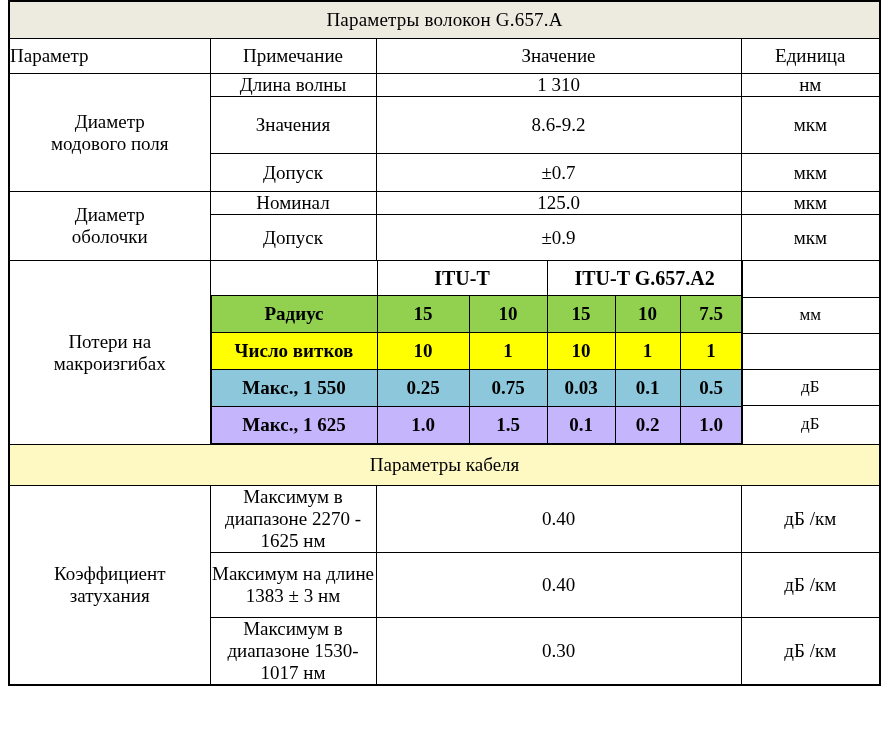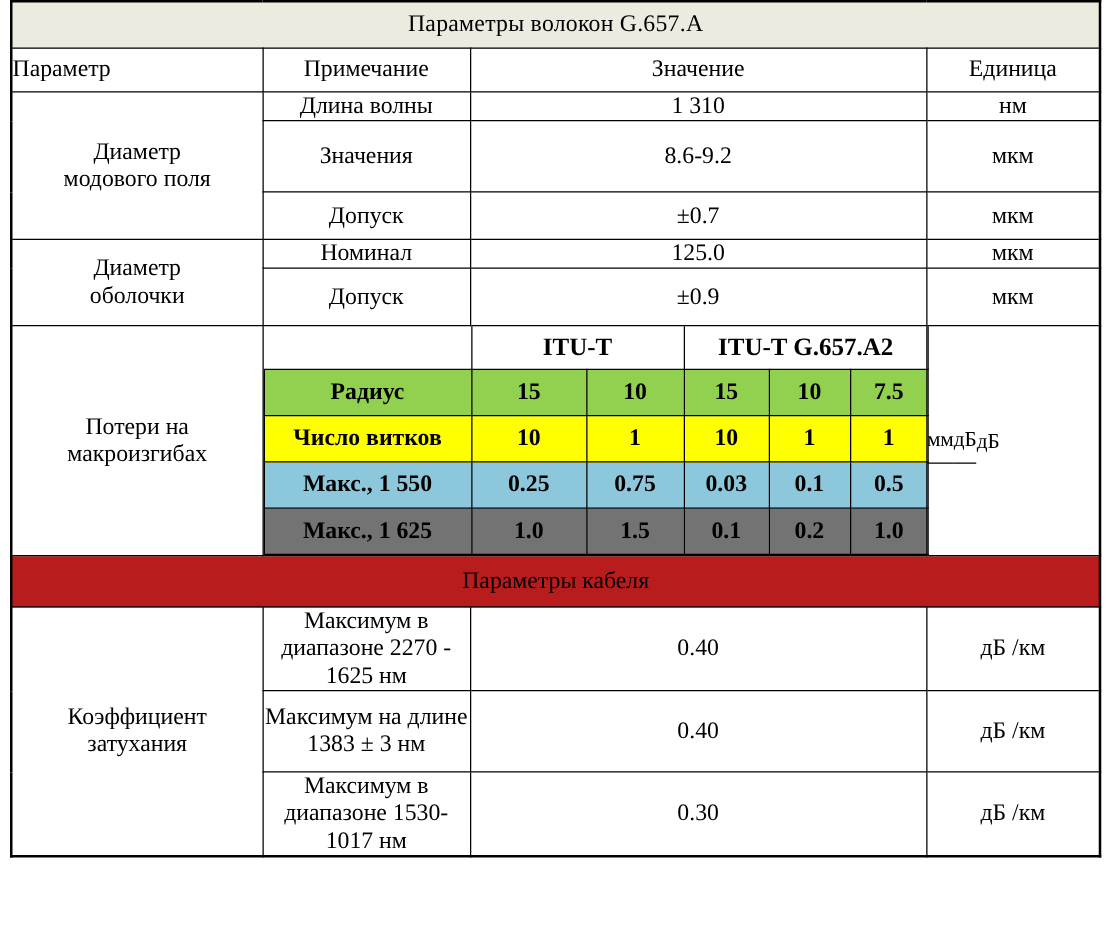--- a/index.html
+++ b/index.html
@@ -93,21 +93,21 @@
     text-align: center;
     font-size: 17px;
     padding: 3px 4px;
   }
 
   .section-row td {
     text-align: center;
     font-weight: bold;
     font-size: 21px;
     height: 40px;
-    background: #b91c1c;
+    background: #fef9c3;
   }
 
   
   td.nested-host {
     padding: 0;
     vertical-align: top;
     border-left: 1px solid #000;
   }
   table.nested {
     border-collapse: collapse;
@@ -136,25 +136,25 @@
     font-weight: bold;
     font-size: 20px;
     height: 34px;
     border-top: none;
   }
   .nested .std-row td.n-empty { border-left: none; }
 
   .row-green td  { background: #92D050; }
   .row-yellow td { background: #FFFF00; }
   .row-blue td   { background: #8CC7DB; }
-  .row-orange td { background: #737373; }
+  .row-orange td { background: #c4b5fd; }
 
   .unit-stack {
     display: flex;
-    flex-direction: row;
+    flex-direction: column;
     height: 100%;
   }
   .unit-stack > div {
     border-bottom: 1px solid #000;
     display: flex;
     align-items: center;
     justify-content: center;
     font-size: 17px;
     box-sizing: border-box;
   }

